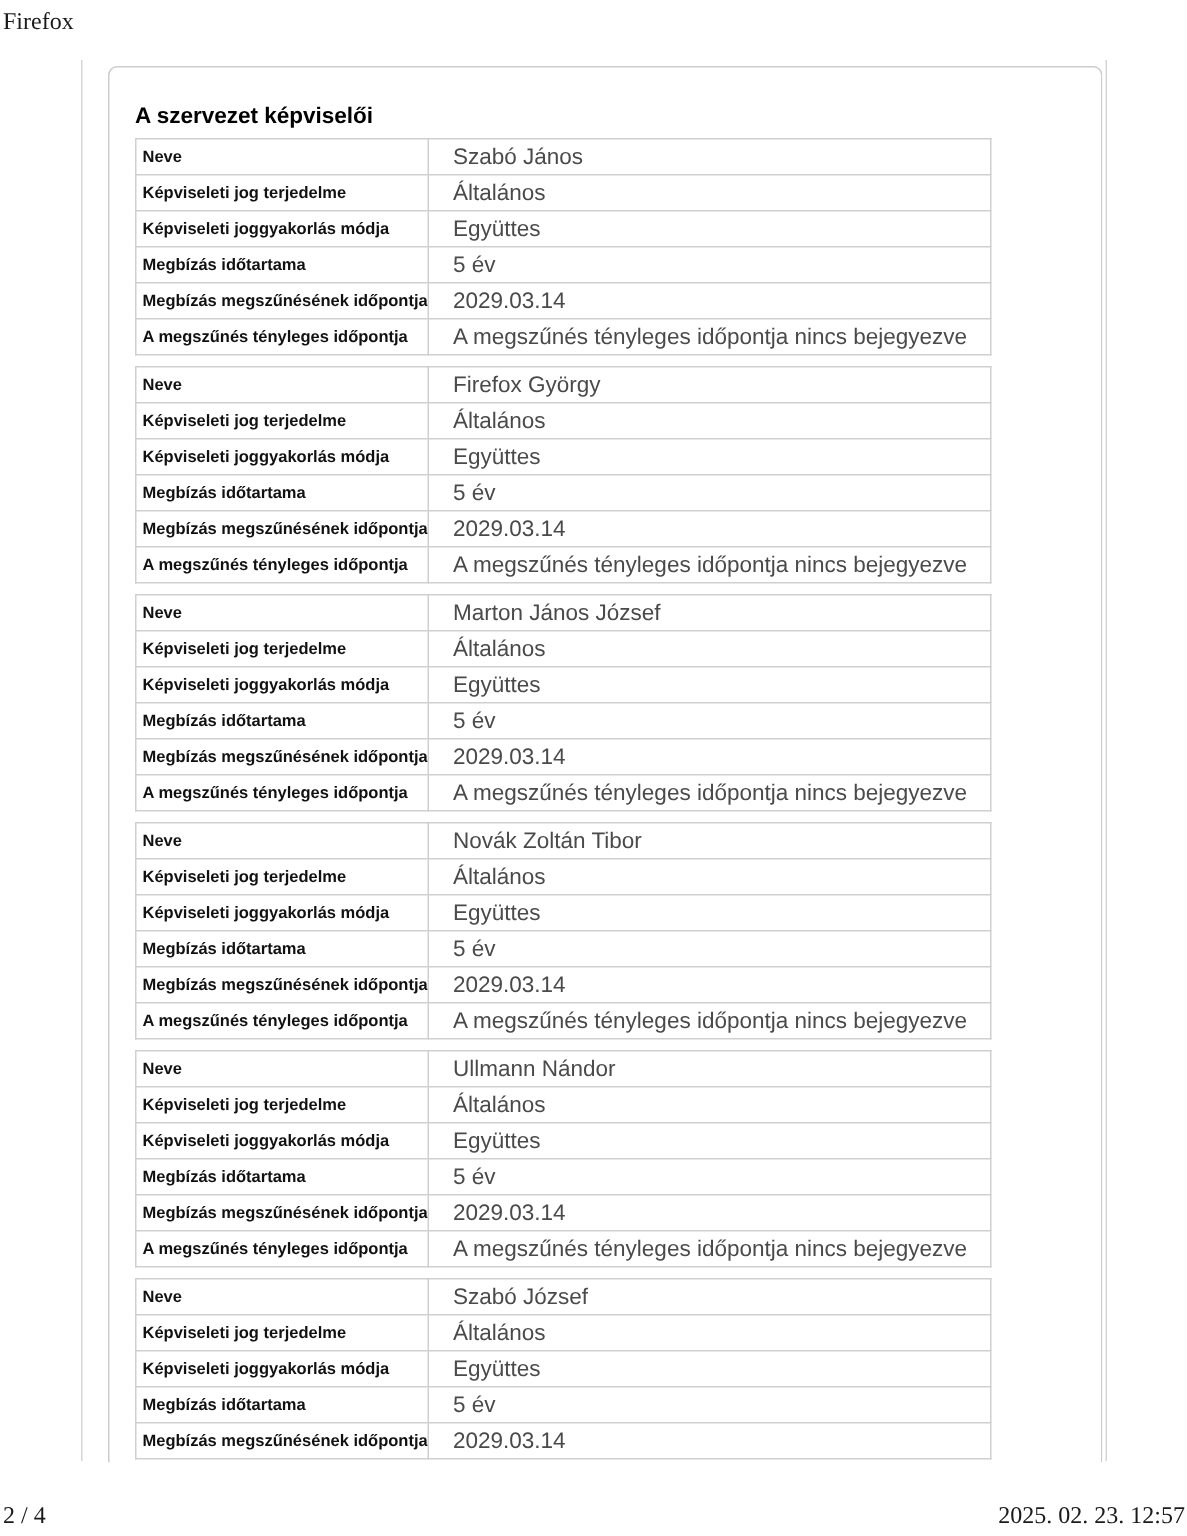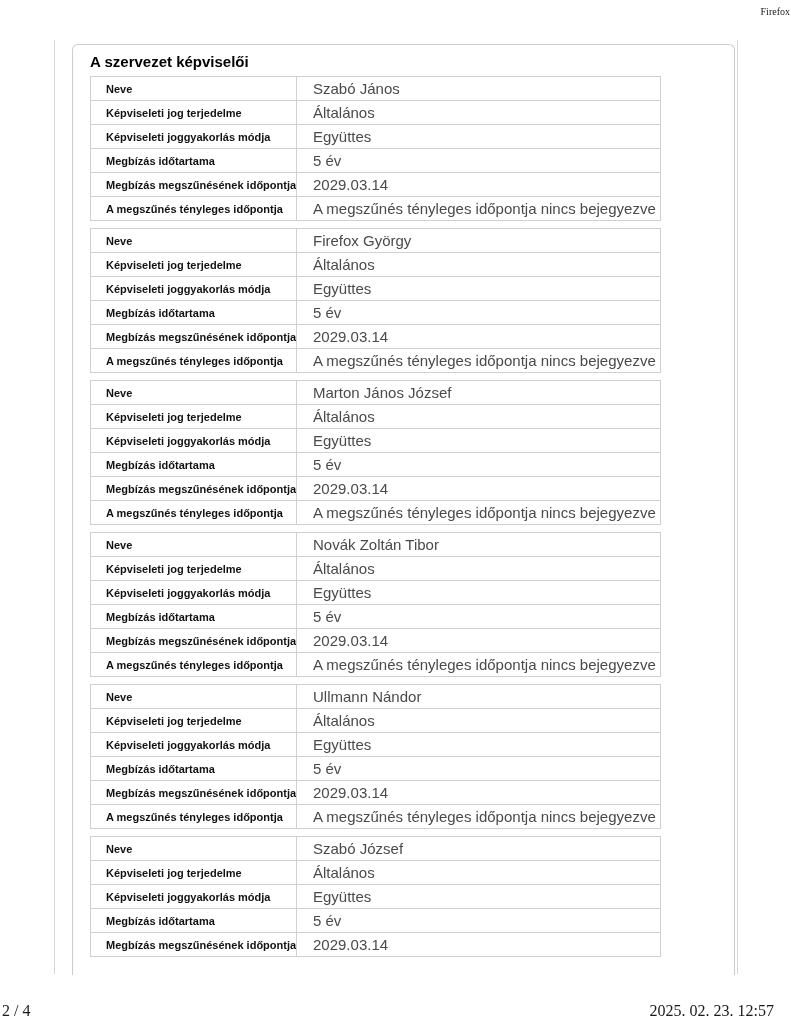--- a/index.html
+++ b/index.html
@@ -7,43 +7,43 @@
     --table-border:#d0d0d0;
     --label-text:#111111;
     --value-text:#4a4a4a;
     --chrome-text:#1a1a1a;
   }
   *{margin:0;padding:0;box-sizing:content-box;}
   html,body{width:791px;height:1024px;background:#ffffff;overflow:hidden;}
   body{position:relative;font-family:"Liberation Sans",sans-serif;}
 
   .print-header{position:absolute;top:6px;left:2px;right:1px;display:flex;
-    justify-content:flex-end;font-family:"Liberation Serif",serif;
-    font-size:10px;color:var(--chrome-text);}
-  .print-footer{position:absolute;top:1002px;left:2px;right:17px;display:flex;
+    justify-content:space-between;font-family:"Liberation Serif",serif;
+    font-size:16px;color:var(--chrome-text);}
+  .print-footer{position:absolute;top:1002px;left:2px;right:1px;display:flex;
     justify-content:space-between;font-family:"Liberation Serif",serif;
     font-size:16px;color:var(--chrome-text);}
 
   .outer-line{position:absolute;top:40px;height:934px;width:1px;background:#d6d6d6;}
   .outer-line.left{left:54px;}
   .outer-line.right{left:737px;}
 
   .panel{position:absolute;left:72px;top:44px;width:628px;height:922px;
     border:1px solid var(--panel-border);border-bottom:none;
     border-radius:6px 6px 0 0;background:#ffffff;
     padding:8px 16px 0 17px;overflow:hidden;}
 
   .section-title{font-size:15px;font-weight:bold;color:#000;
-    line-height:18px;margin-bottom:5px;}
+    line-height:18px;margin-bottom:5px;margin-top:16px;}
 
   table.rep-table{border-collapse:collapse;width:570px;margin-bottom:7px;
     table-layout:fixed;}
   table.rep-table td{border:1px solid var(--table-border);height:23px;
     vertical-align:middle;background:#fff;overflow:hidden;white-space:nowrap;}
-  td.lbl{width:190px;padding-left:15px;font-size:11px;font-weight:bold;
+  td.lbl{width:190px;padding-left:4px;font-size:11px;font-weight:bold;
     color:var(--label-text);}
   td.val{padding-left:16px;font-size:15px;color:var(--value-text);}
 </style>
 </head>
 <body>
 
 <div class="print-header">
   <span>Firefox</span>
 </div>
 

